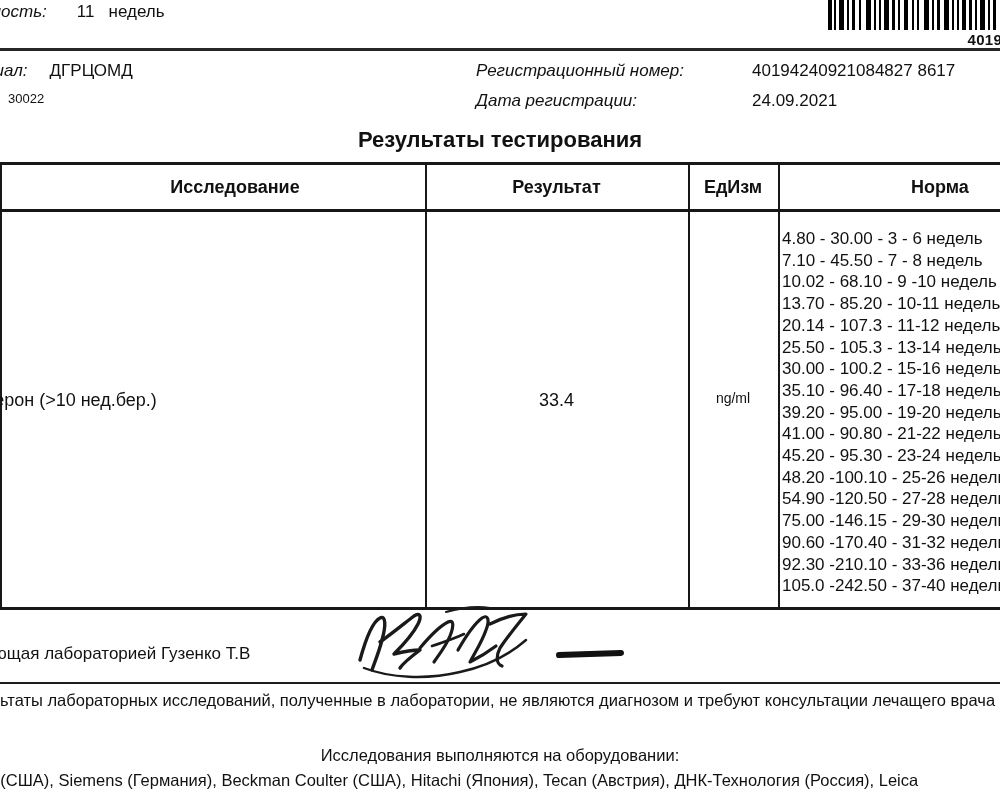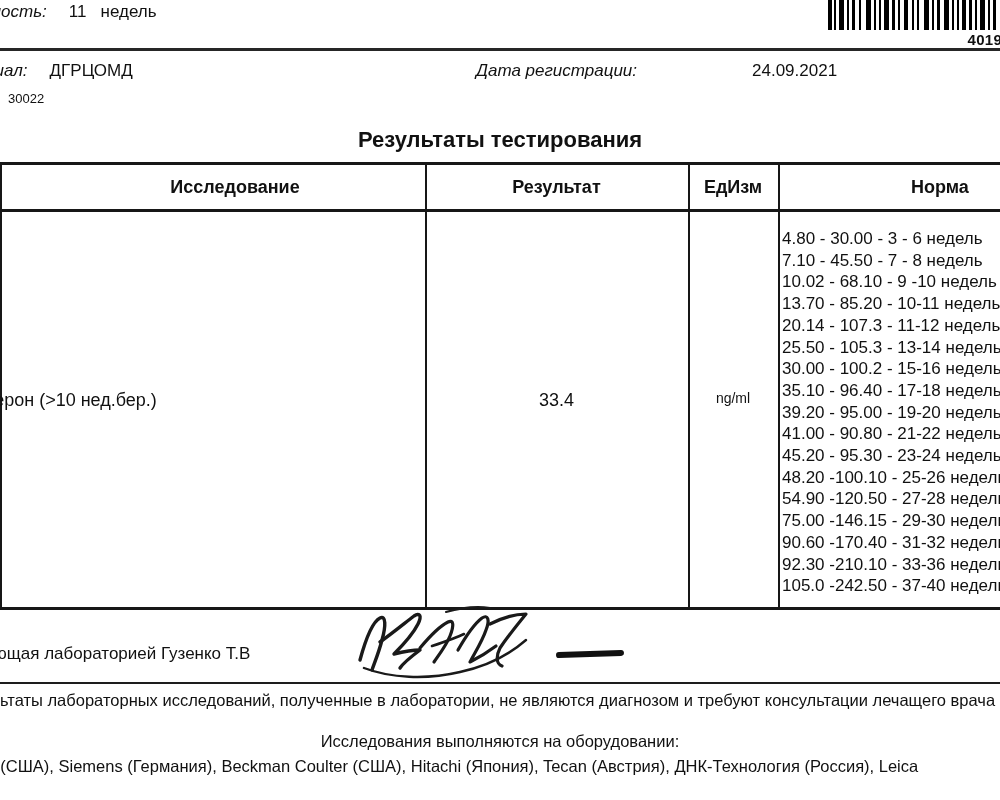--- a/index.html
+++ b/index.html
@@ -12,21 +12,21 @@
     overflow:hidden;
     position:relative;
   }
 
   
   .top-strip { position:relative; height:48px; }
   .preg-line {
     position:absolute; left:-78px; top:2px;
     font-style:italic; font-size:17px; white-space:nowrap;
   }
-  .preg-line .val { font-style:normal; margin-left:22px; }
+  .preg-line .val { font-style:normal; margin-left:30px; }
   .preg-line .unit { font-style:normal; margin-left:14px; }
 
   .barcode-wrap {
     position:absolute; left:828px; top:0px; width:230px;
   }
   .barcode { height:30px; width:230px; display:block; }
   .barcode-num {
     font-size:15px; font-weight:bold; text-align:right;
     margin-top:1px; letter-spacing:.3px; white-space:nowrap;
     width:200px;
@@ -113,21 +113,21 @@
 
   .disclaimer {
     position:relative; height:34px;
   }
   .disclaimer span {
     position:absolute; left:-44px; top:7px;
     font-size:16.5px; white-space:nowrap;
   }
 
   .equip-title {
-    text-align:center; font-size:16.5px; margin-top:14px;
+    text-align:center; font-size:16.5px; margin-top:28px;
   }
   .equip-line { position:relative; height:30px; }
   .equip-line span {
     position:absolute; left:-52px; top:6px;
     font-size:16.5px; white-space:nowrap;
   }
 </style>
 </head>
 <body>
 
@@ -183,20 +183,23 @@
 <div class="rule-dark"></div>
 
 <div class="reg-block">
   <div class="reg-left">
     <span class="lbl">Филиал:</span><span class="org">ДГРЦОМД</span>
   </div>
   <div class="reg-left2">30022</div>
 
   <div class="reg-right">
     <div class="reg-row">
+      <span class="lbl">Регистрационный номер:</span><span class="val">40194240921084827 8617</span>
+    </div>
+    <div class="reg-row">
       <span class="lbl">Дата регистрации:</span><span class="val">24.09.2021</span>
     </div>
   </div>
 </div>
 
 <div class="res-title">Результаты тестирования</div>
 
 <div class="tbl">
   <div class="tbl-top"></div>
 

